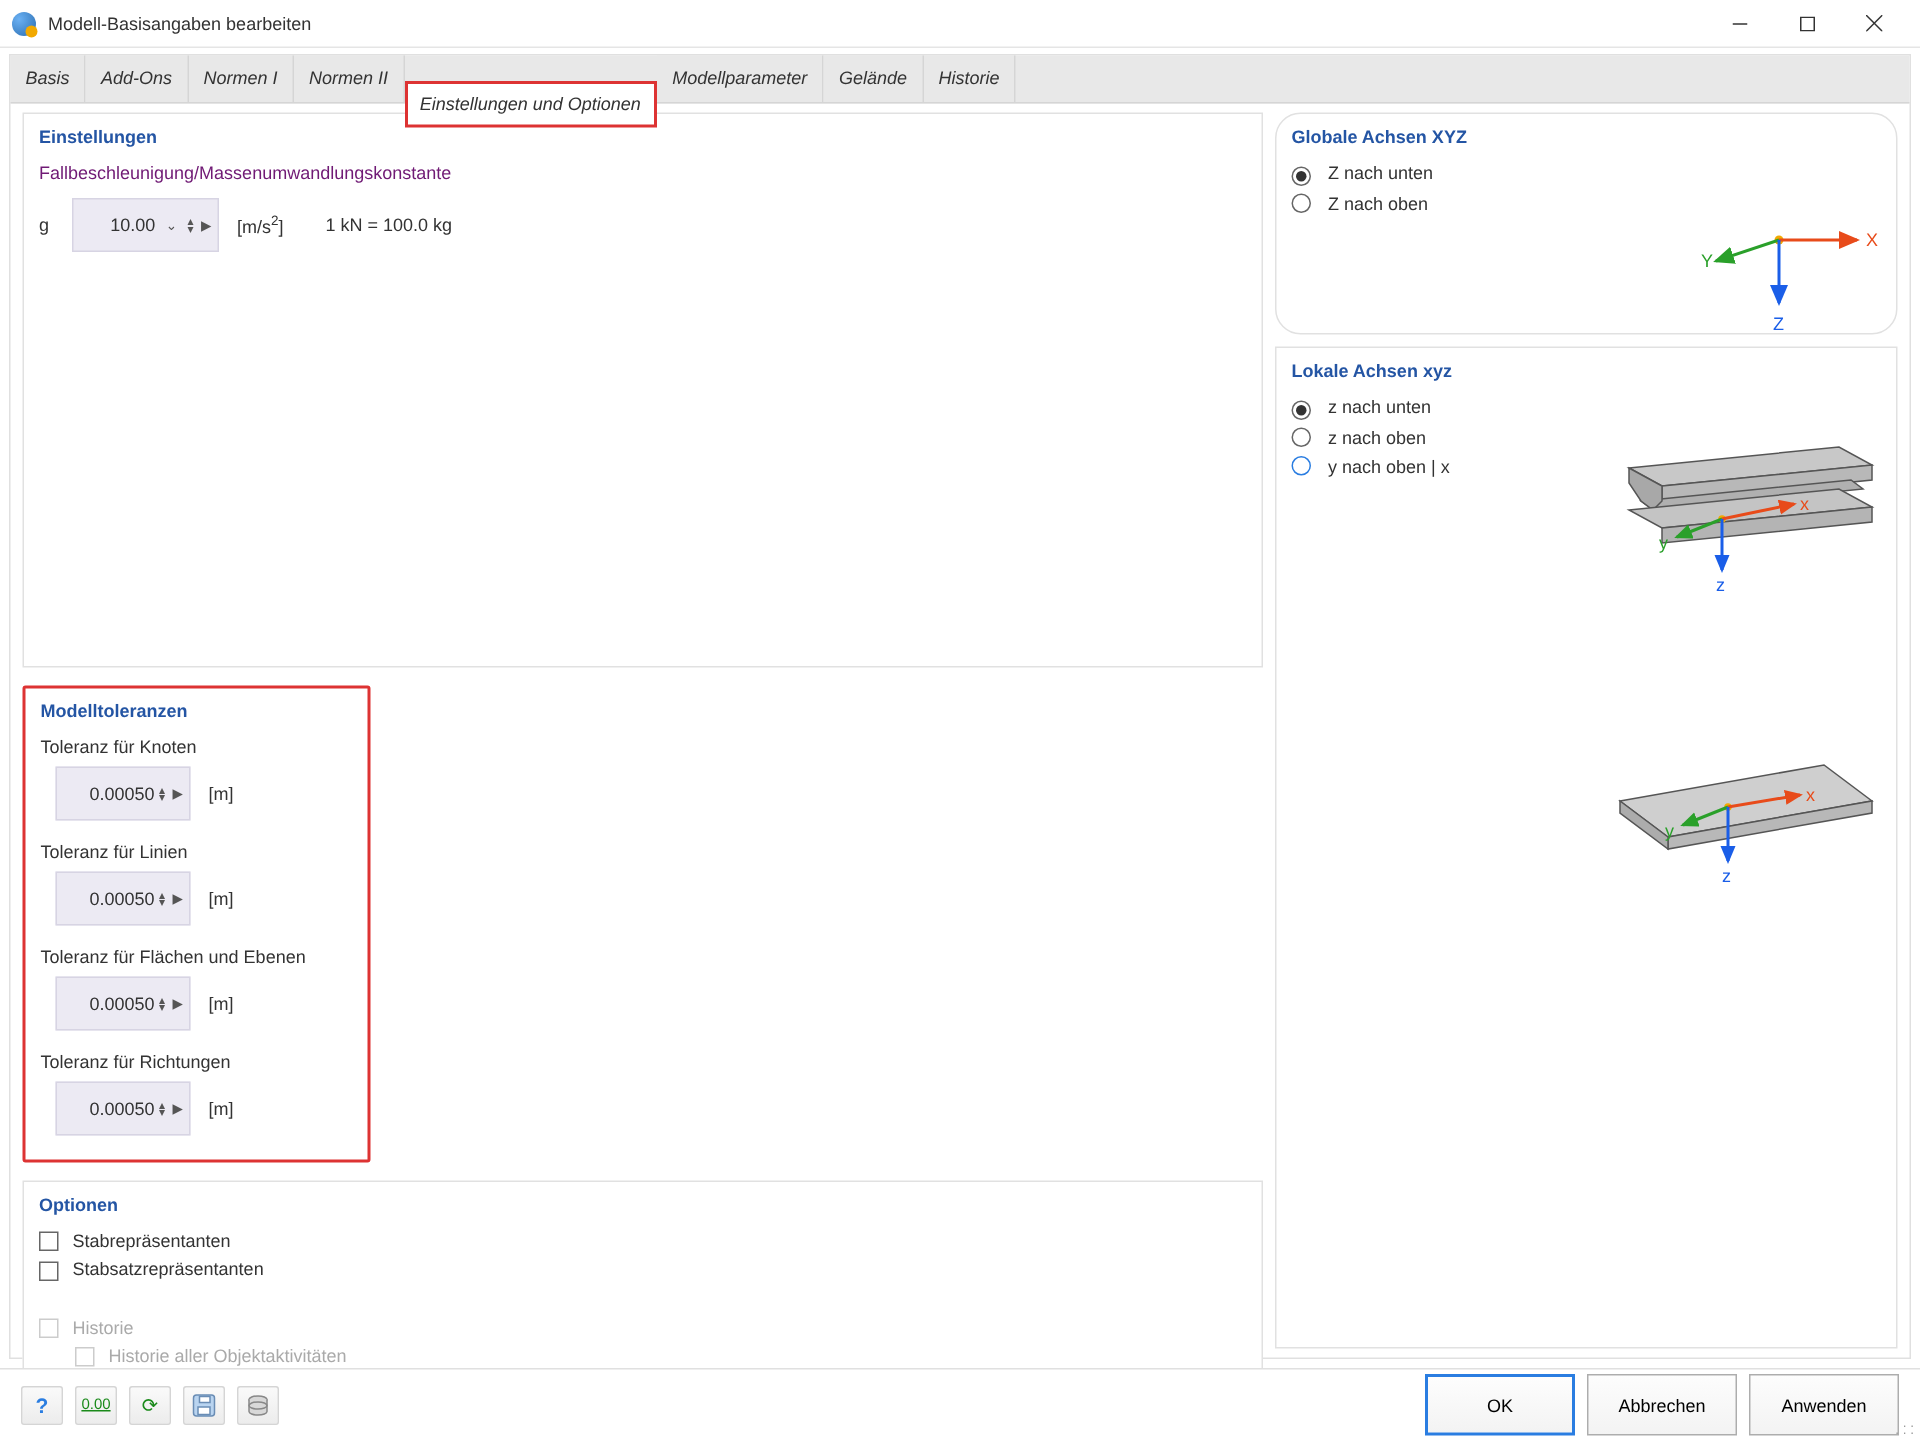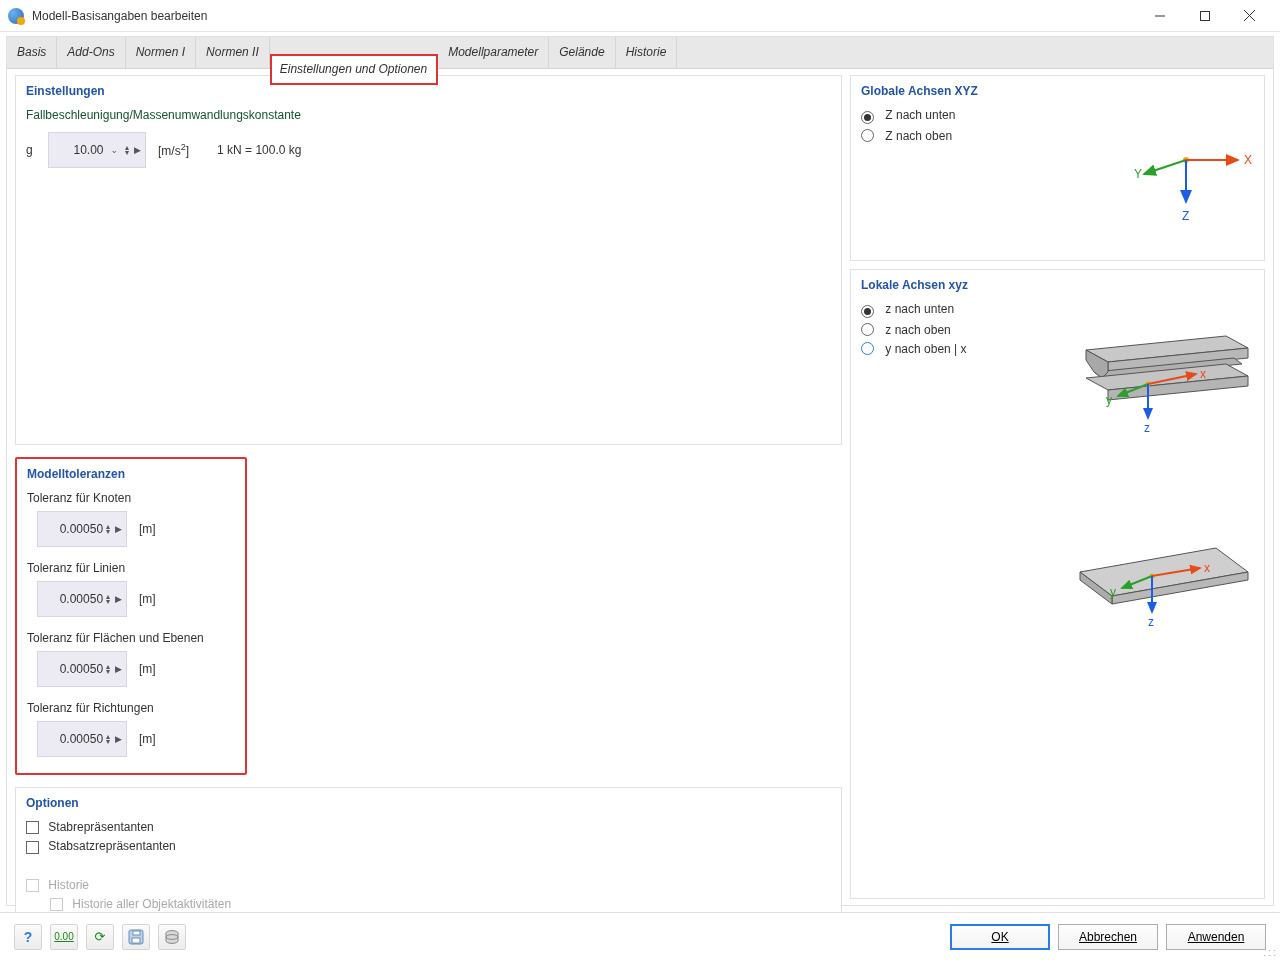--- a/index.html
+++ b/index.html
@@ -45,21 +45,21 @@
 .radio.hover { border-color: #2a7de1; }
 .radio-row { margin: 5px 0; color: #333; cursor: pointer; }
 
 .axes-global, .axes-beam, .axes-plate { position: relative; }
 .axes-img { position: absolute; right: 8px; }
 
 .footer { position: absolute; left: 0; right: 0; bottom: 0; height: 48px; display: flex; align-items: center; padding: 0 14px; border-top: 1px solid #e0e0e0; background: #fff; }
 .footer-icons { display: flex; gap: 8px; }
 .ficon { width: 28px; height: 26px; border: 1px solid #d5d5d5; border-radius: 2px; display: flex; align-items: center; justify-content: center; background: linear-gradient(#fafafa,#ececec); cursor: pointer; }
 .footer-spacer { flex: 1; }
-.btn { min-width: 100px; height: 26px; border: 1px solid #adadad; background: linear-gradient(#fdfdfd,#f3f3f3); padding: 0 18px; margin-left: 8px; cursor: pointer; display: inline-flex; align-items: center; justify-content: center; text-decoration: underline; }
+.btn { min-width: 100px; height: 41px; border: 1px solid #adadad; background: linear-gradient(#fdfdfd,#f3f3f3); padding: 0 18px; margin-left: 8px; cursor: pointer; display: inline-flex; align-items: center; justify-content: center; }
 .btn.primary { border: 2px solid #2a7de1; }
 
 .panel.settings { flex: 0 0 370px; }
 .panel.tolerances { flex: 0 0 280px; border: none; padding: 0; }
 .panel.options { flex: 1; }
 
 .tol-field { margin: 10px 0 14px 0; }
 .tol-label { margin-bottom: 6px; color: #333; }
 
 .hint { margin-left: 20px; color: #333; }
@@ -105,21 +105,21 @@
     <div class="tab">Gelände</div>
     <div class="tab">Historie</div>
   </div>
 
   <div class="content">
 
     <div class="col-left">
 
       <div class="panel settings">
         <div class="panel-title">Einstellungen</div>
-        <div style="margin-bottom:10px;color:#14532d;">Fallbeschleunigung/Massenumwandlungskonstante</div>
+        <div style="margin-bottom:10px;color:#701a75;">Fallbeschleunigung/Massenumwandlungskonstante</div>
         <div class="row">
           <span style="width:14px;">g</span>
           <span class="numbox wide">
             <span>10.00</span>
             <span class="dd">⌄</span>
             <span class="spin">
                 <span class="tri">▴</span>
                 <span class="tri">▾</span>
               </span>
             <span class="play">▶</span>
@@ -213,21 +213,21 @@
         <div class="opt-row disabled" style="margin-left:24px;">
           <span class="checkbox"></span>
           <span>Historie aller Objektaktivitäten</span>
         </div>
       </div>
 
     </div>
 
     <div class="col-right">
 
-      <div class="panel axes-global" style="height:186px;">
+      <div class="panel axes-global" style="height:148px;border-radius:17px;">
         <div class="panel-title">Globale Achsen XYZ</div>
         <div class="radio-row">
           <span class="radio checked"></span>
           <span>Z nach unten</span>
         </div>
         <div class="radio-row">
           <span class="radio"></span>
           <span>Z nach oben</span>
         </div>
         <svg class="axes-img" width="140" height="90" style="top:66px;">

